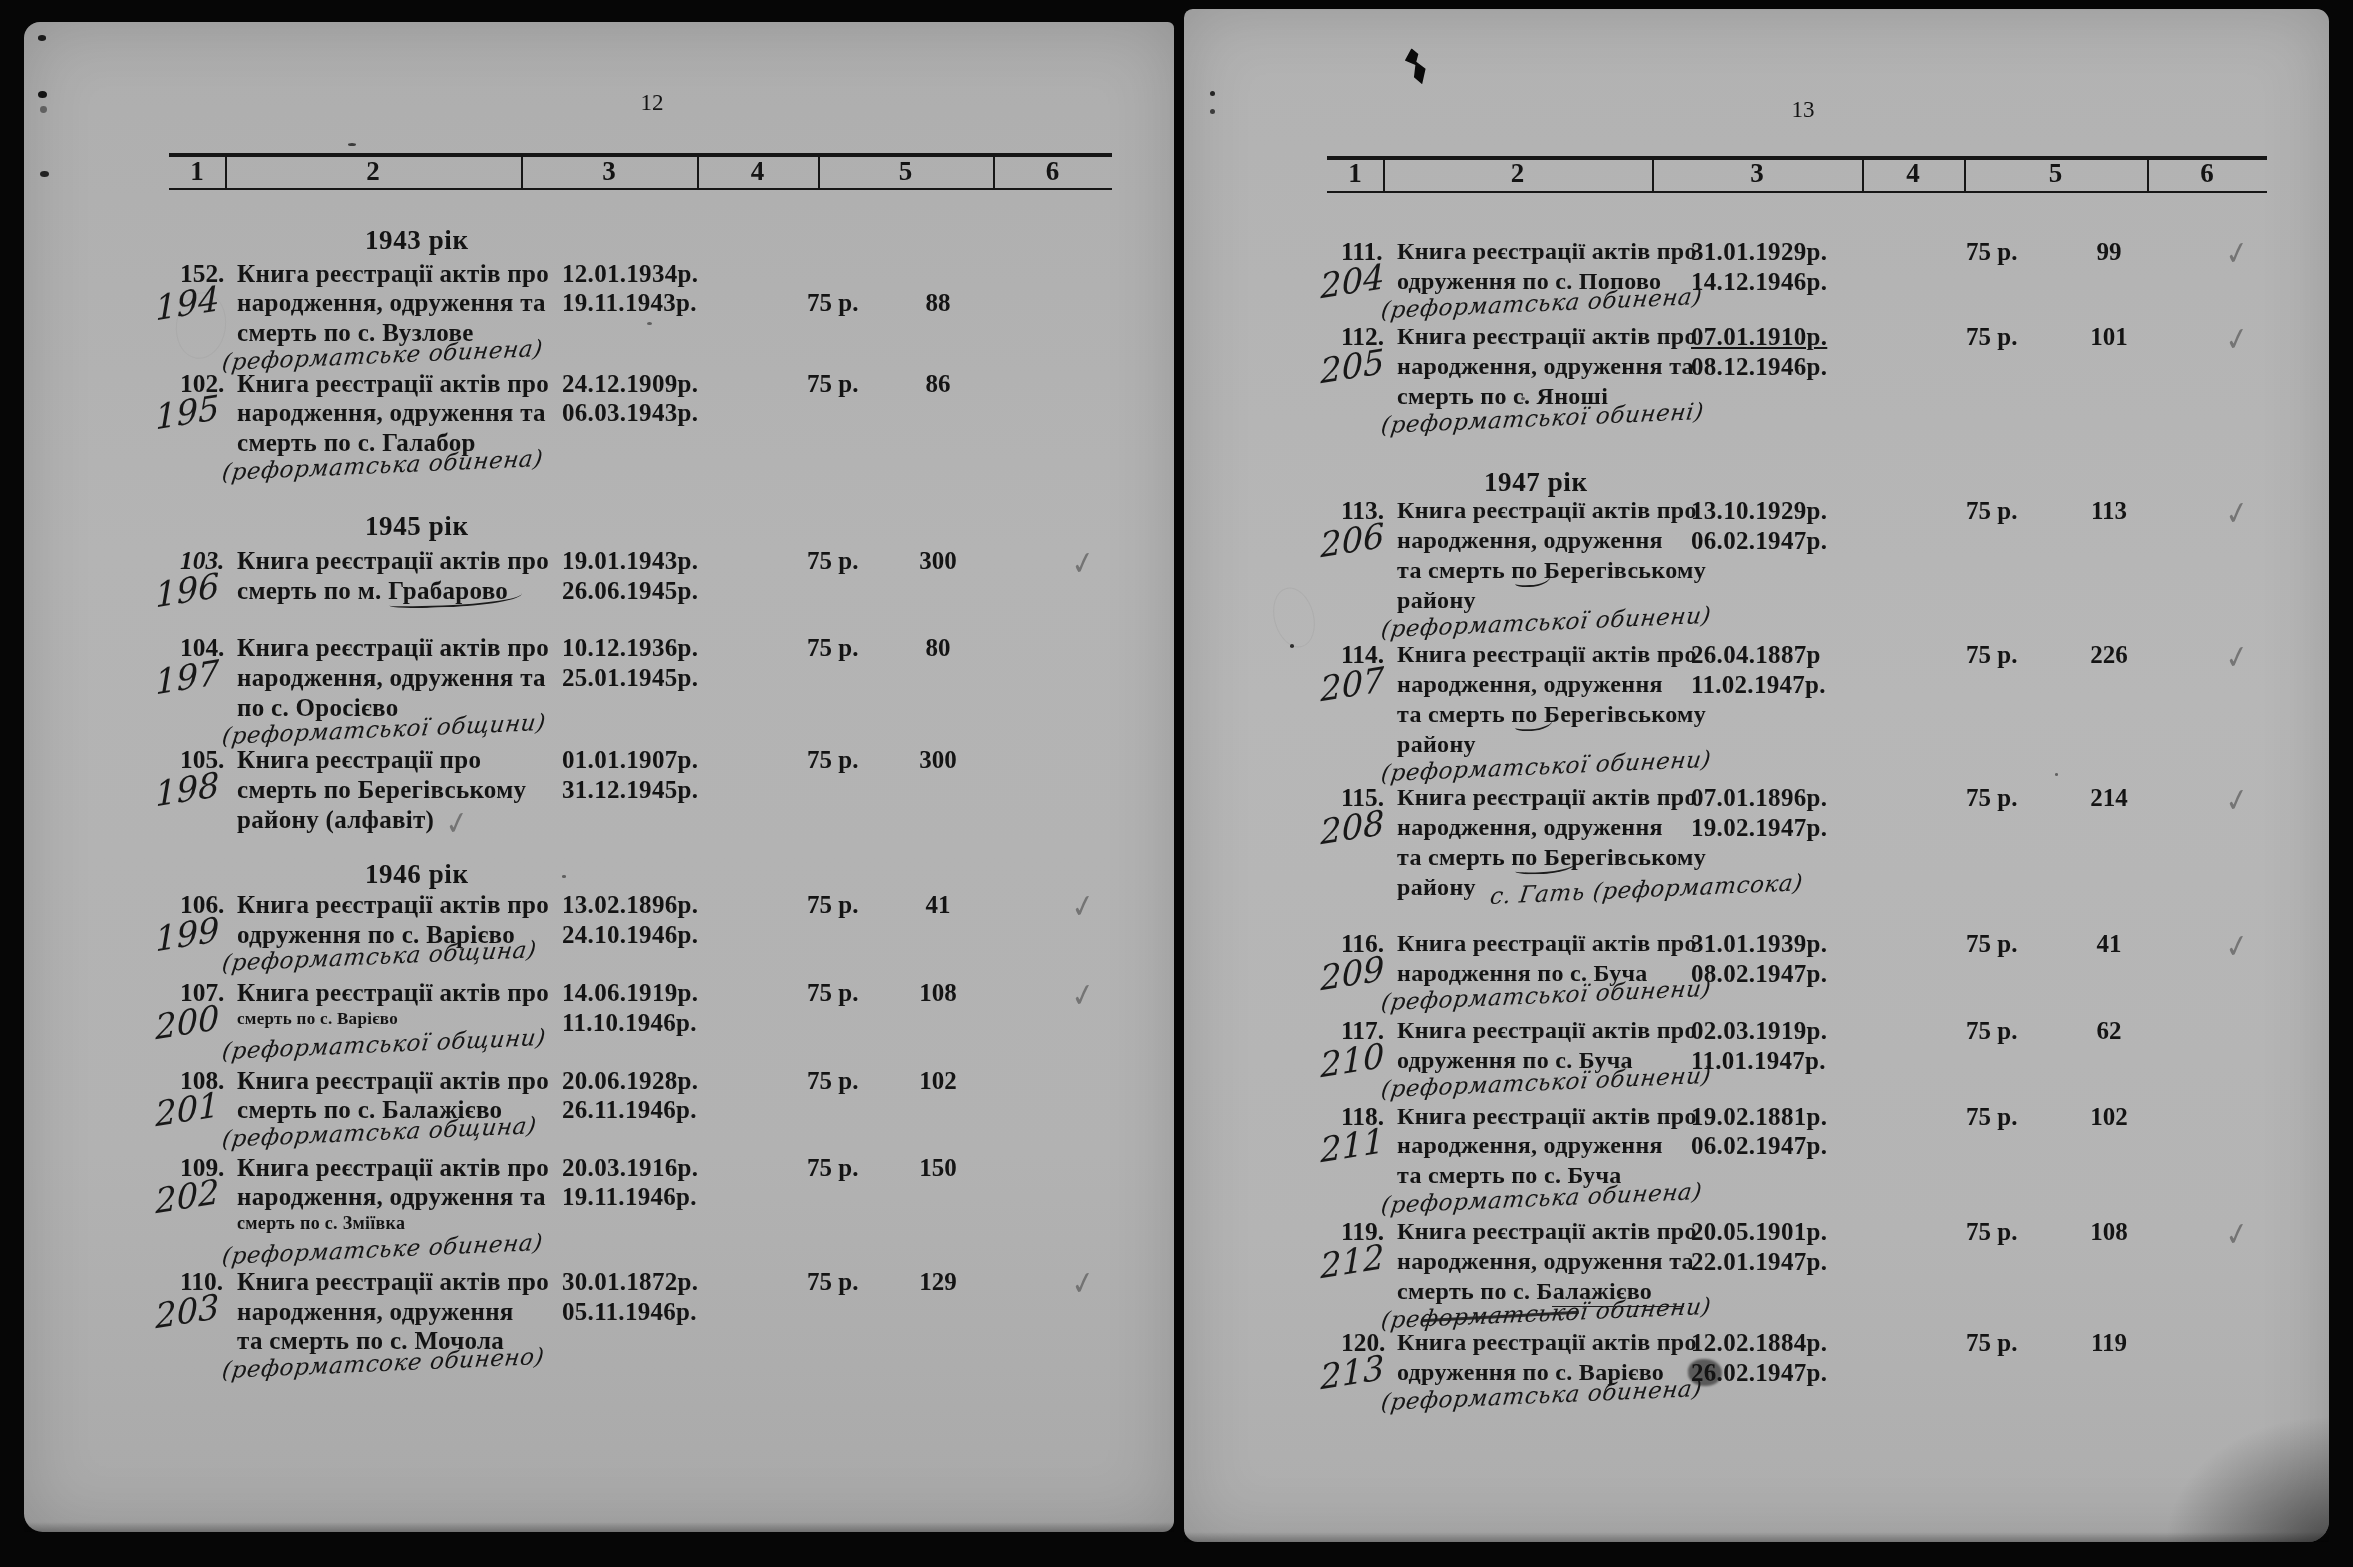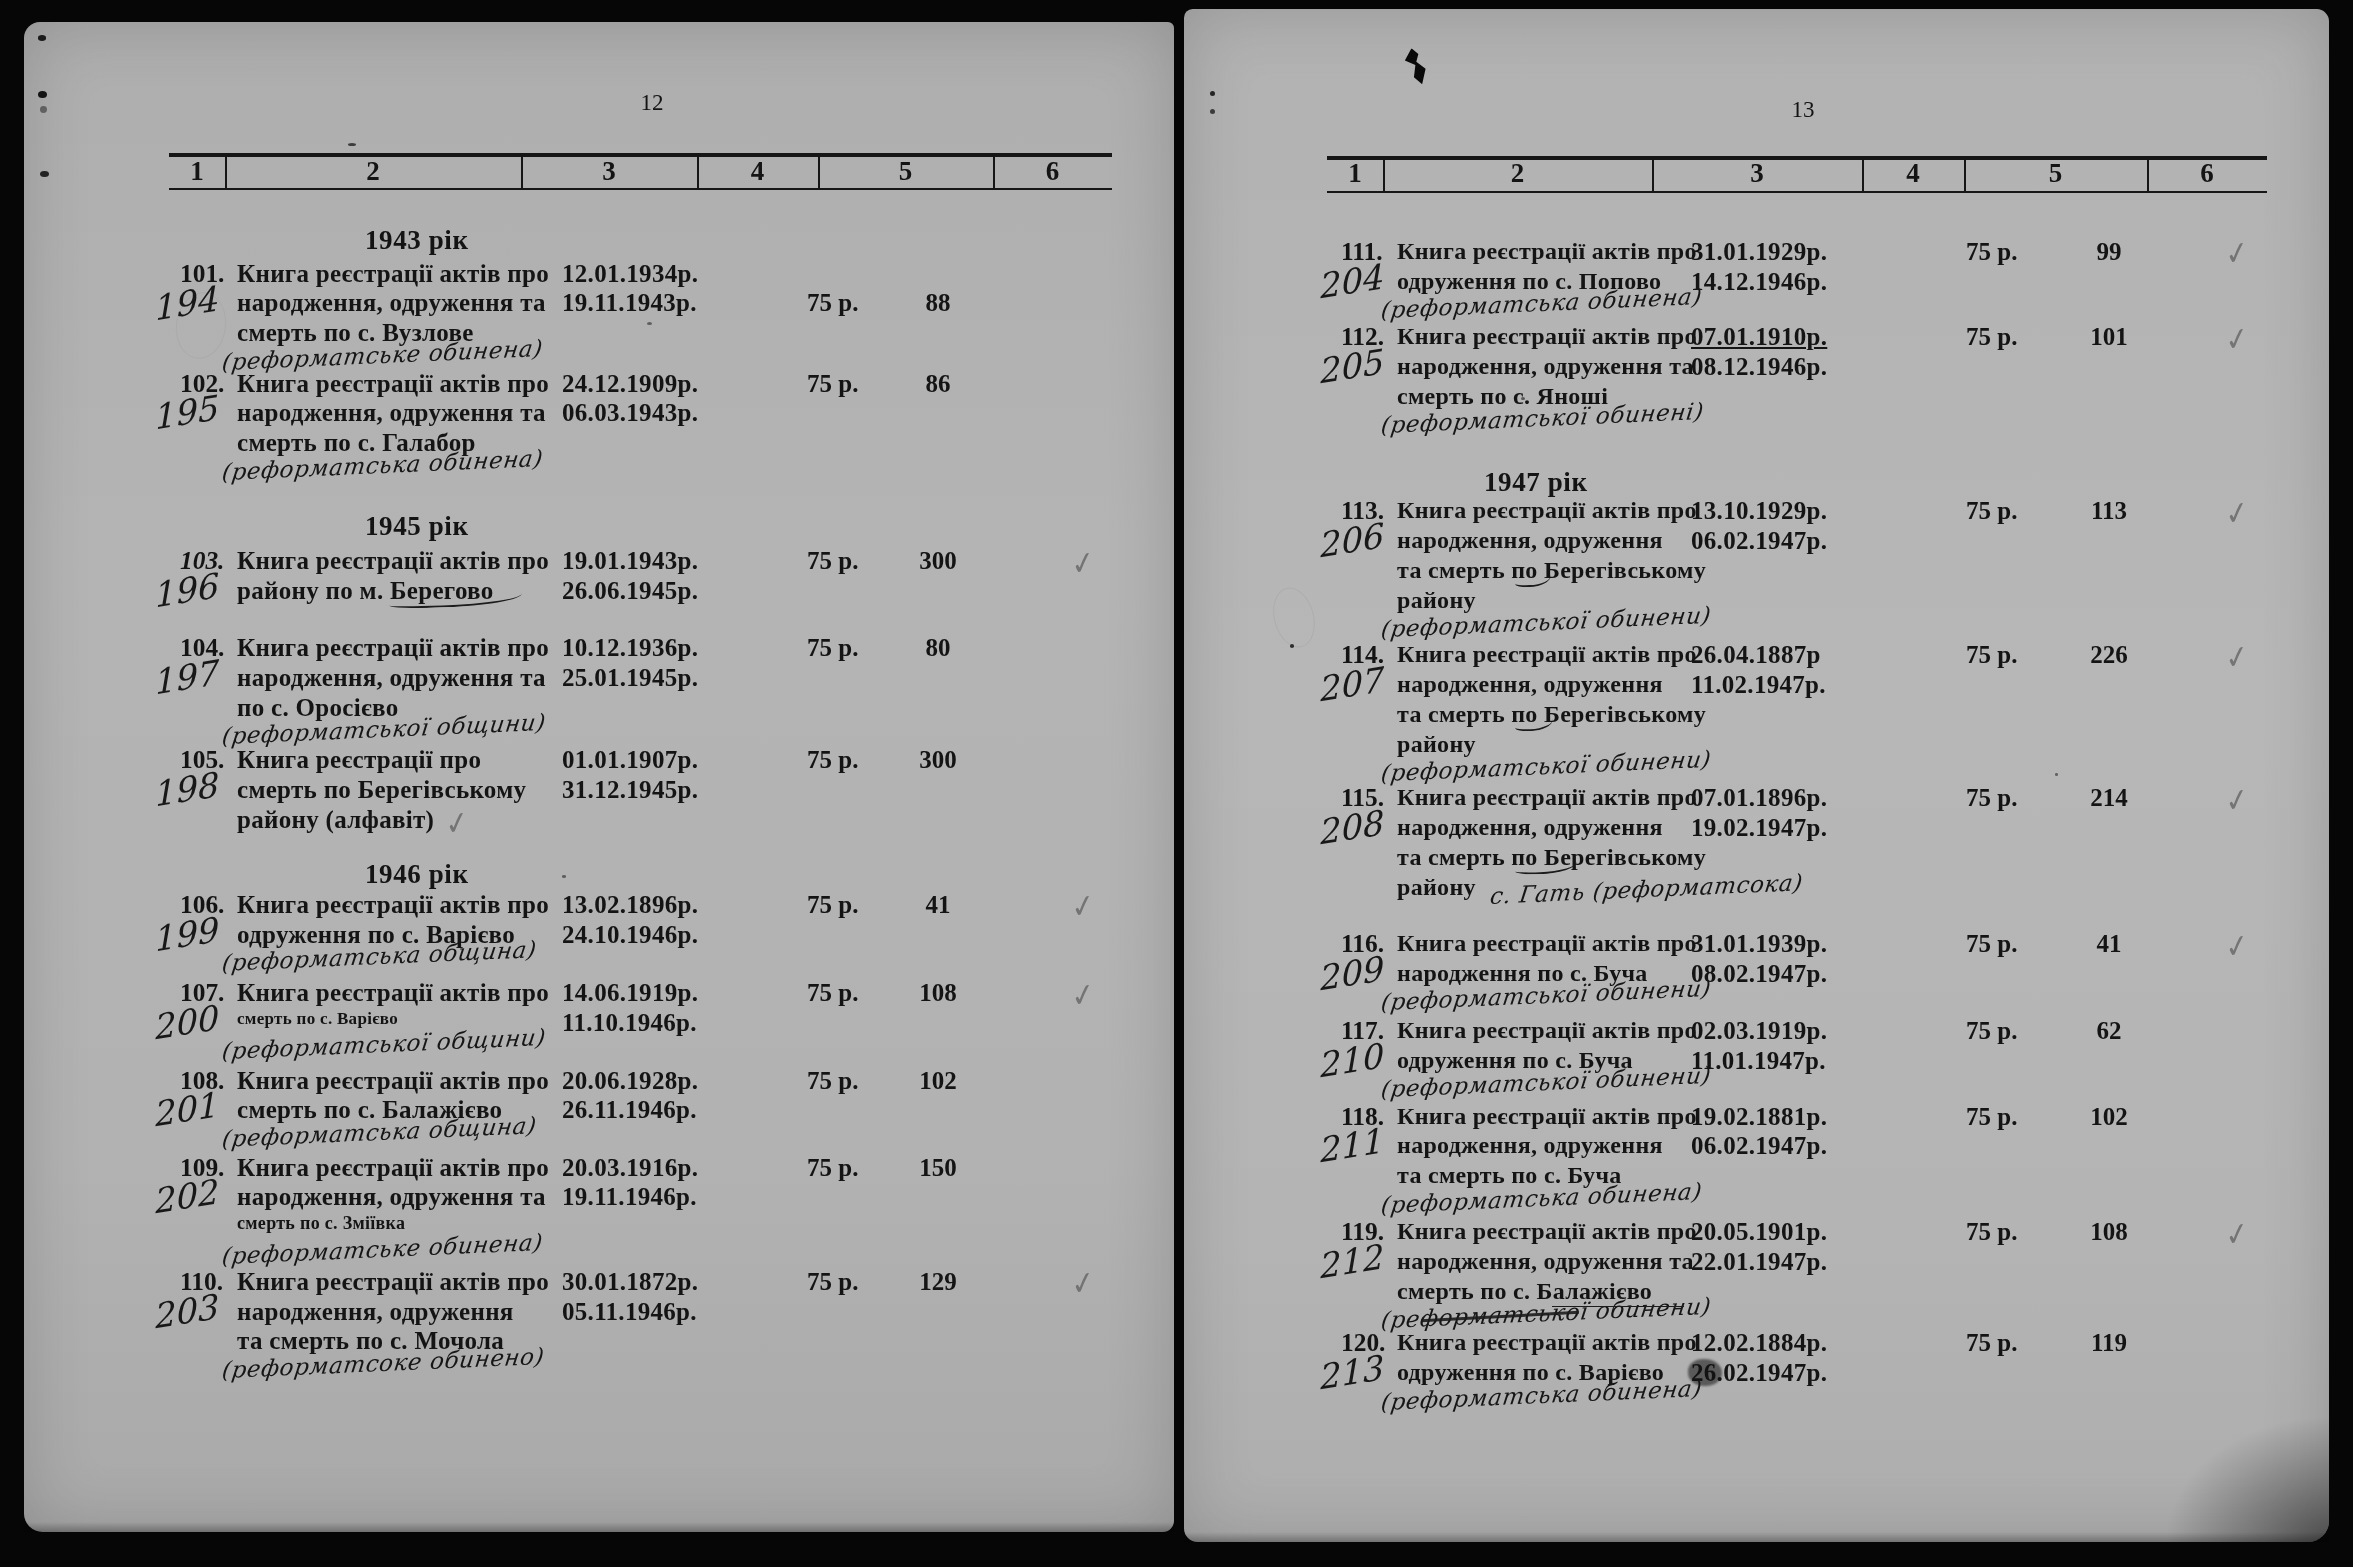--- a/index.html
+++ b/index.html
@@ -83,21 +83,21 @@
     <div class="vline" style="left: 993px; top: 157px; width: 1.9px; height: 33px;"></div>
     <div class="txt col-digit" style="left: 169px; top: 158px; width: 56px;">1</div>
     <div class="txt col-digit" style="left: 225px; top: 158px; width: 296px;">2</div>
     <div class="txt col-digit" style="left: 521px; top: 158px; width: 176px;">3</div>
     <div class="txt col-digit" style="left: 697px; top: 158px; width: 121px;">4</div>
     <div class="txt col-digit" style="left: 818px; top: 158px; width: 175px;">5</div>
     <div class="txt col-digit" style="left: 993px; top: 158px; width: 119px;">6</div>
     <div class="txt yr" style="left: 365px; top: 227px;">1943 рік</div>
     <div class="txt yr" style="left: 365px; top: 513px;">1945 рік</div>
     <div class="txt yr" style="left: 365px; top: 861px;">1946 рік</div>
-    <div class="txt no" style="left: 180px; top: 261px;">101.</div>
+    <div class="txt no" style="left: 180px; top: 261px;">152.</div>
     <div class="txt hw" style="left: 155px; top: 286px;">194</div>
     <div class="txt desc" style="left: 237px; top: 261px; font-size: 25px;">Книга реєстрації актів про</div>
     <div class="txt desc" style="left: 237px; top: 290px; font-size: 25px;">народження, одруження та</div>
     <div class="txt desc" style="left: 237px; top: 320px; font-size: 25px;">смерть по с. Вузлове</div>
     <div class="txt date" style="left: 562px; top: 261px;">12.01.1934р.</div>
     <div class="txt date" style="left: 562px; top: 290px;">19.11.1943р.</div>
     <div class="txt term" style="left: 807px; top: 290px;">75 р.</div>
     <div class="txt count" style="left: 901px; top: 290px;">88</div>
     <div class="txt note" style="left: 222px; top: 344px;">(реформатське обинена)</div>
     <div class="txt no" style="left: 180px; top: 371px;">102.</div>
@@ -106,21 +106,21 @@
     <div class="txt desc" style="left: 237px; top: 400px; font-size: 25px;">народження, одруження та</div>
     <div class="txt desc" style="left: 237px; top: 430px; font-size: 25px;">смерть по с. Галабор</div>
     <div class="txt date" style="left: 562px; top: 371px;">24.12.1909р.</div>
     <div class="txt date" style="left: 562px; top: 400px;">06.03.1943р.</div>
     <div class="txt term" style="left: 807px; top: 371px;">75 р.</div>
     <div class="txt count" style="left: 901px; top: 371px;">86</div>
     <div class="txt note" style="left: 222px; top: 454px;">(реформатська обинена)</div>
     <div class="txt no" style="left: 180px; top: 548px; font-style: italic;">103.</div>
     <div class="txt hw" style="left: 155px; top: 573px;">196</div>
     <div class="txt desc" style="left: 237px; top: 548px; font-size: 25px;">Книга реєстрації актів про</div>
-    <div class="txt desc" style="left: 237px; top: 578px; font-size: 25px;">району по м. Берегово</div>
+    <div class="txt desc" style="left: 237px; top: 578px; font-size: 25px;">смерть по м. Грабарово</div>
     <div class="txt date" style="left: 562px; top: 548px;">19.01.1943р.</div>
     <div class="txt date" style="left: 562px; top: 578px;">26.06.1945р.</div>
     <div class="txt term" style="left: 807px; top: 548px;">75 р.</div>
     <div class="txt count" style="left: 901px; top: 548px;">300</div>
     <div class="ul-hand" style="left: 389px; top: 594px; width: 133px; height: 11.2px;"></div>
     <div class="check" style="left: 1071px; top: 546px;">✓</div>
     <div class="txt no" style="left: 180px; top: 635px;">104.</div>
     <div class="txt hw" style="left: 155px; top: 660px;">197</div>
     <div class="txt desc" style="left: 237px; top: 635px; font-size: 25px;">Книга реєстрації актів про</div>
     <div class="txt desc" style="left: 237px; top: 665px; font-size: 25px;">народження, одруження та</div>

